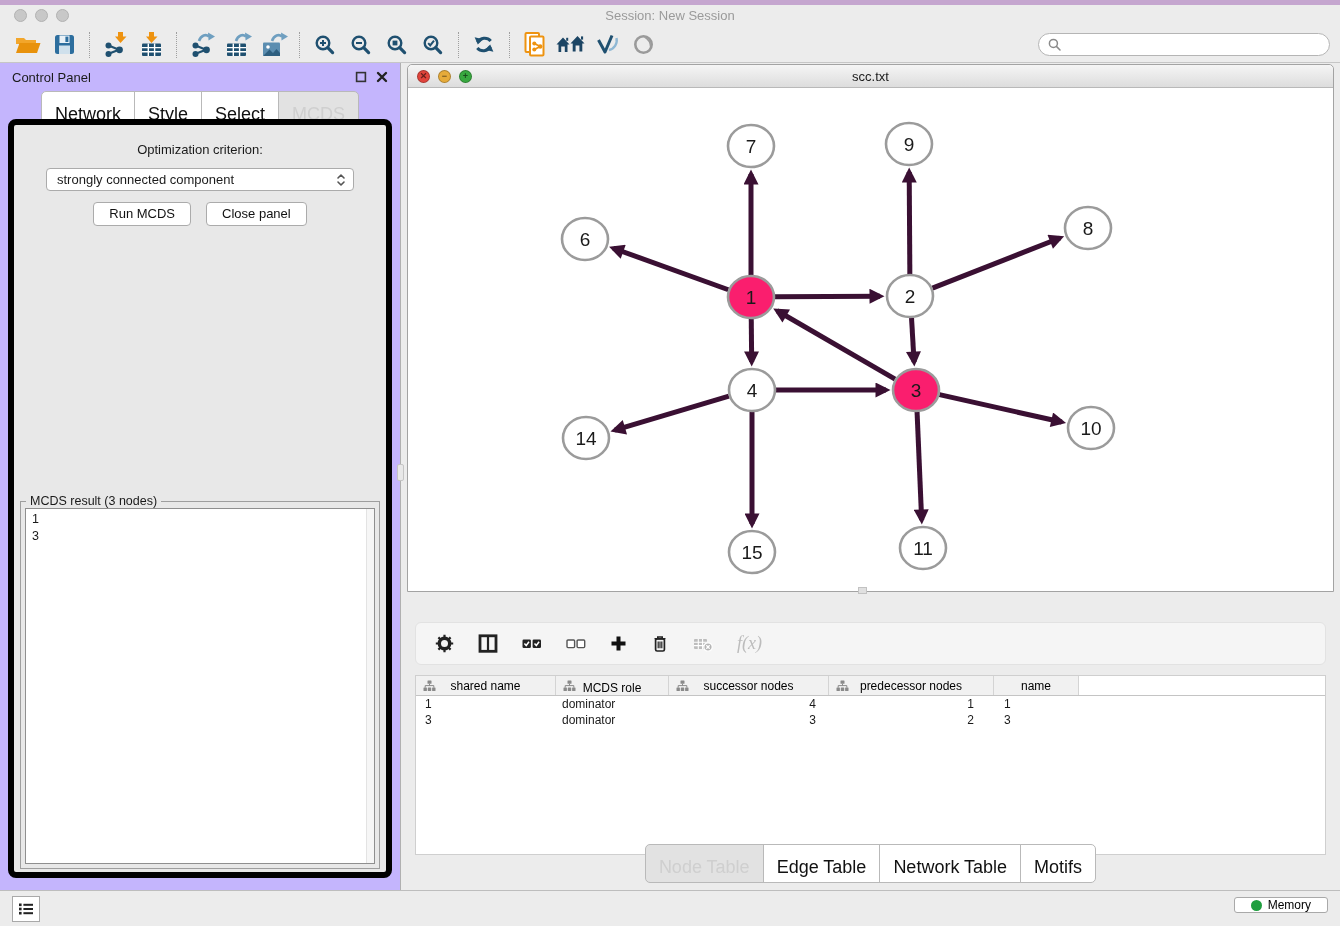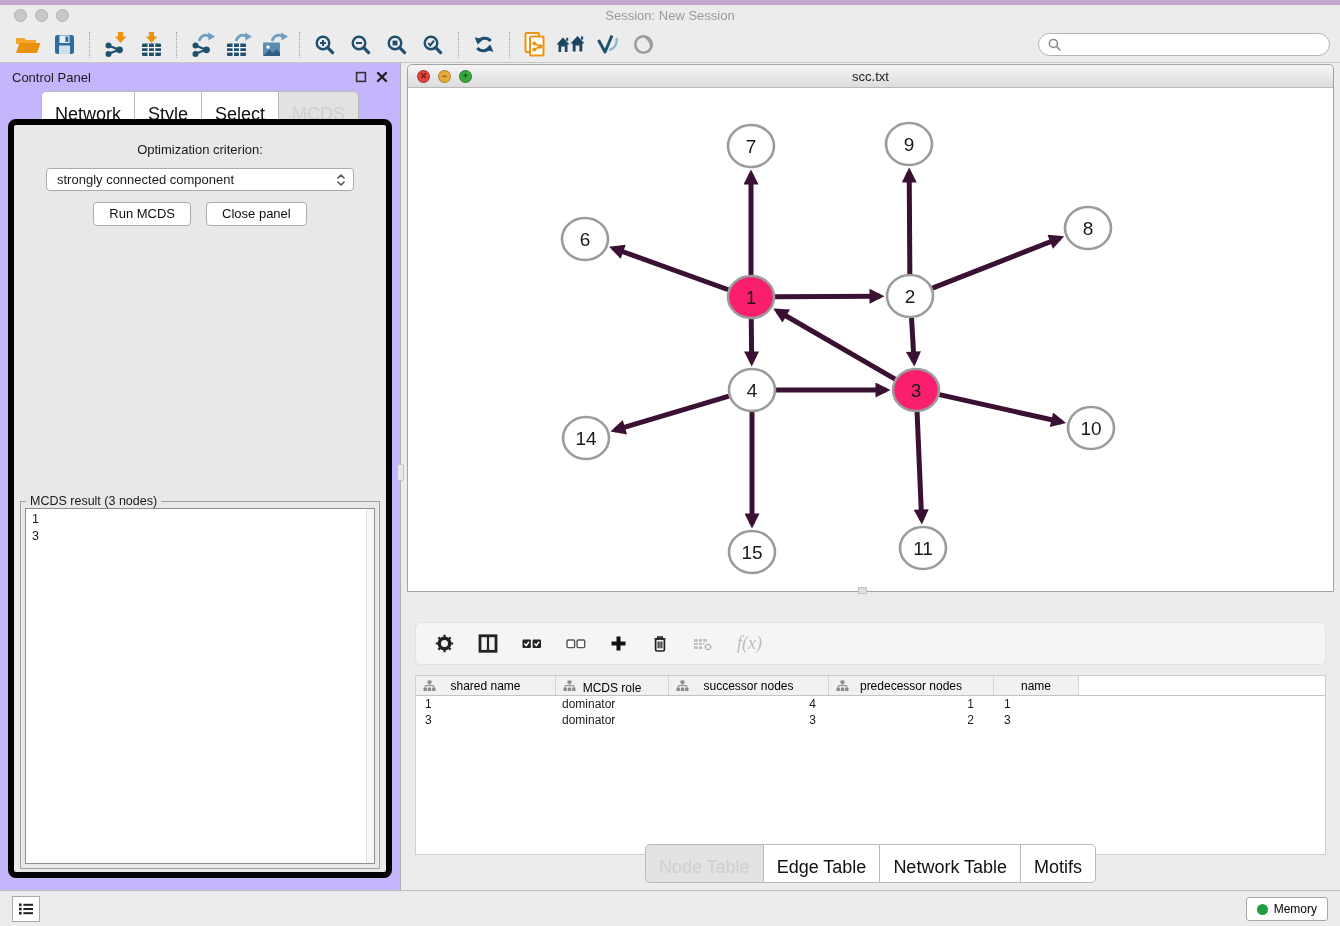--- a/index.html
+++ b/index.html
@@ -94,22 +94,22 @@
   .th .tree { position:absolute; left:7px; top:4px; }
   .trow { display:flex; height:16px; align-items:center; }
   .td { overflow:hidden; white-space:nowrap; }
   .tp-tabs { position:absolute; left:0; right:0; bottom:5px; display:flex; justify-content:center; }
 
   
   .status-bar { position:absolute; left:0; right:0; bottom:0; height:36px; background:#ececec;
     border-top:1px solid #bdbdbd; }
   .list-btn { position:absolute; left:12px; top:5px; width:28px; height:26px; background:#fff;
     border:1px solid #a9a9a9; display:flex; align-items:center; justify-content:center; cursor:default; }
-  .memory-btn { position:absolute; right:12px; top:6px; height:24px; background:#fff; border:1px solid #a9a9a9;
-    border-radius:3px; display:flex; align-items:center; gap:6px; padding:0 10px; font-size:12px; cursor:default;
+  .memory-btn { position:absolute; right:12px; top:6px; height:16px; background:#fff; border:1px solid #a9a9a9;
+    border-radius:3px; display:flex; align-items:center; gap:6px; padding:0 16px; font-size:12px; cursor:default;
     font-family:inherit; }
   .memory-dot { width:11px; height:11px; border-radius:50%; background:#1f9e3f; }
 </style>
 </head>
 <body>
 
 <div class="top-accent"></div>
 <div class="titlebar">
   <div class="mac-lights">
     <div class="mac-light"></div>

